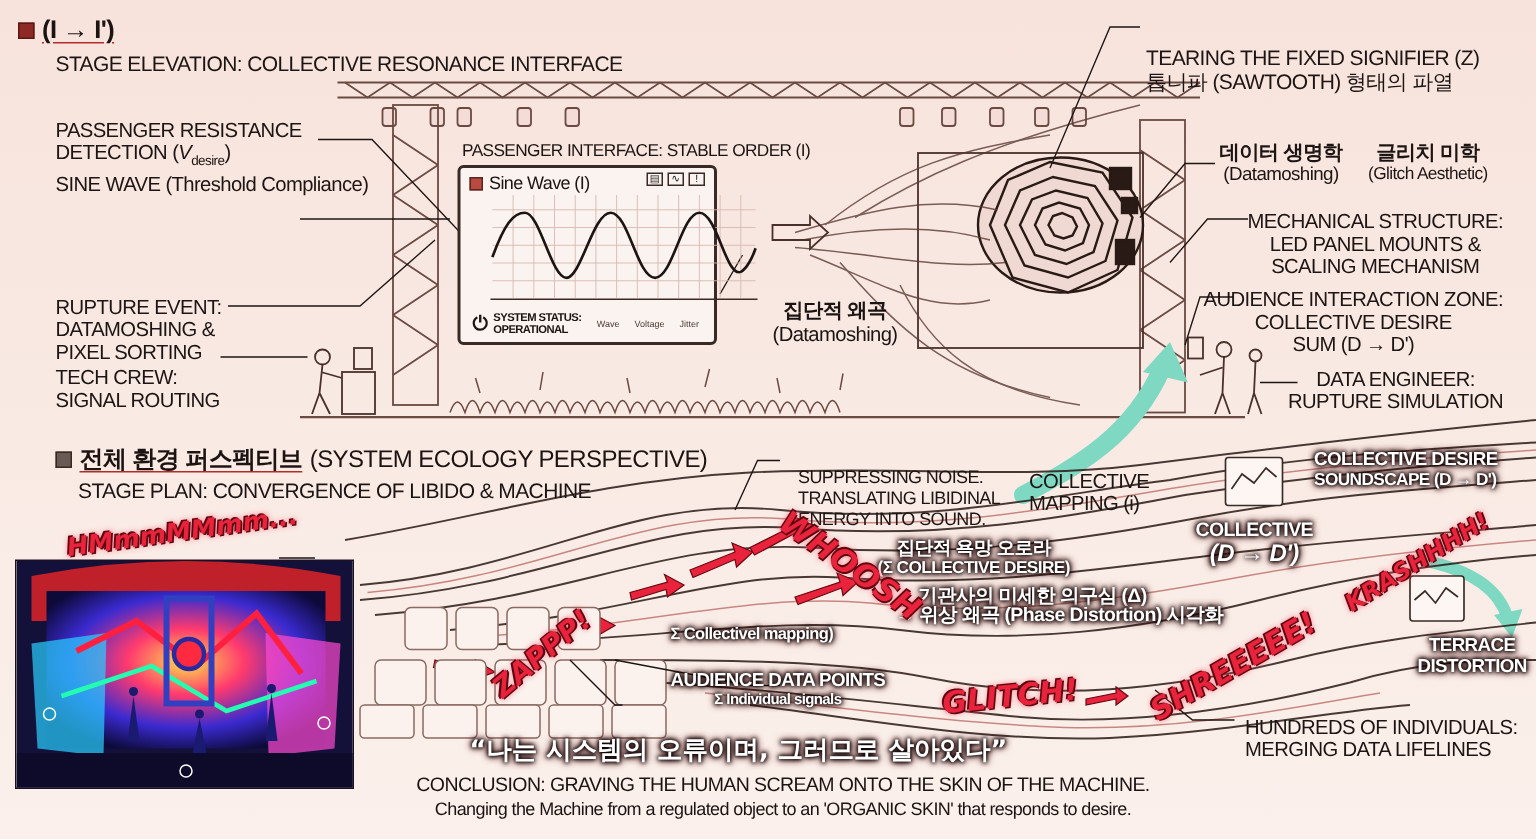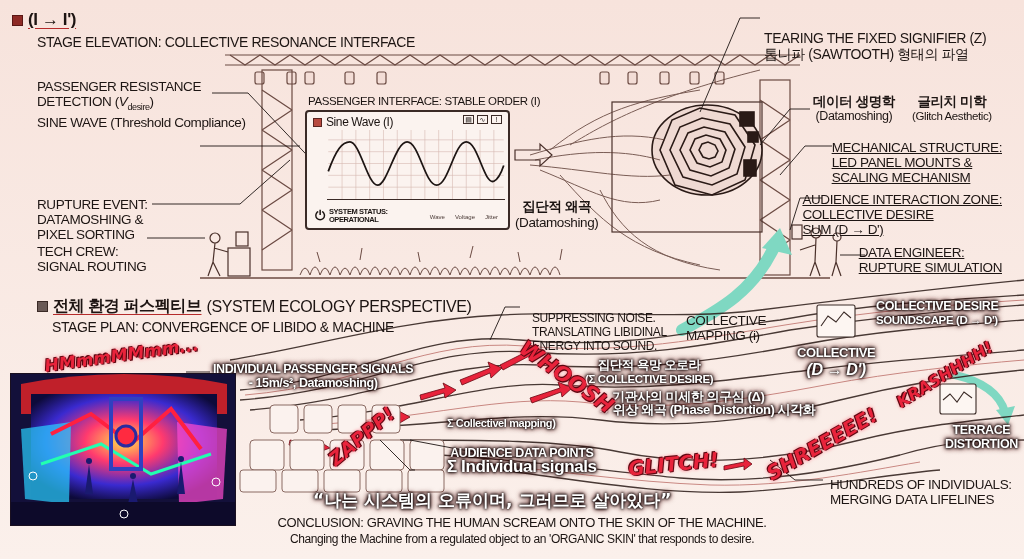--- a/index.html
+++ b/index.html
@@ -7,35 +7,35 @@
   body {
     background: #f9ece6;
     font-family: "Liberation Sans", "DejaVu Sans", sans-serif;
     color: #1b1412;
     position: relative;
   }
   #canvas { position: absolute; left: 0; top: 0; width: 1024px; height: 559px; }
   .abs { position: absolute; }
   .cond { font-family: "Liberation Sans", "DejaVu Sans", sans-serif; letter-spacing: -0.4px; }
   .lbl { font-size: 13.5px; line-height: 15px; color: #1d1513; text-transform: none; }
-  .lbl.right { text-align: left; text-decoration: underline; }
+  .lbl.right { text-align: center; }
   .sectitle { font-size: 17px; font-weight: 700; color: #1d1412; display: flex; align-items: center; gap: 5px; }
   .sectitle .kr { text-decoration: underline; text-decoration-color: #b52b2b; text-underline-offset: 3px; }
   .sq { width: 11px; height: 11px; background: #8e2a25; border: 1px solid #5a1714; display: inline-block; }
   .subtitle { font-size: 14px; color: #1d1513; }
   .darklbl {
     color: #fff; font-size: 12.5px; line-height: 14px; font-weight: 600;
     text-shadow: 0 0 3px #000, 0 0 3px #000, 0 0 5px #4a0c0c, 0 0 6px #4a0c0c;
   }
   .sfx {
     font-family: "DejaVu Sans", sans-serif; font-weight: 900; font-style: italic;
     color: #e8233b; text-shadow: 1px 1px 0 #5a0710, -1px -1px 0 #5a0710, 0 0 4px #ff405a;
   }
   
-  #monitor { left: 305px; top: 110px; width: 205px; height: 120px; background: #fbf3ef; border: 2px solid #3a2a26; border-radius: 4px; }
+  #monitor { left: 305px; top: 110px; width: 173px; height: 120px; background: #fbf3ef; border: 2px solid #3a2a26; border-radius: 4px; }
   #monitor .hdr { position: absolute; left: 6px; top: 3px; font-size: 12px; display: flex; align-items: center; gap: 4px; }
   #monitor .hdr .ico { width: 9px; height: 9px; background: #b84a40; border: 1px solid #5a2420; }
   #monitor .btns { position: absolute; right: 6px; top: 3px; display: flex; gap: 3px; }
   #monitor .btns span { width: 11px; height: 9px; border: 1px solid #3a2a26; display: inline-block; font-size: 7px; line-height: 8px; text-align: center; }
   #monitor .plot { position: absolute; left: 20px; top: 18px; width: 178px; height: 70px; border-bottom: 1px solid #3a2a26; }
   #monitor .status { position: absolute; left: 8px; bottom: 4px; font-size: 7.5px; line-height: 8px; display: flex; align-items: center; gap: 4px; font-weight: 700; }
   #monitor .meter { position: absolute; right: 10px; bottom: 8px; font-size: 6px; display: flex; gap: 10px; color: #4a3a36; }
   #photo { left: 10px; top: 373px; width: 226px; height: 153px; overflow: hidden; border: 1px solid #1a1020; }
 </style>
 </head>
@@ -315,40 +315,36 @@
     <div>ENERGY INTO SOUND.</div>
   </div>
   <div class="abs lbl cond" style="left:686px;top:313px;font-size:13.5px;">
     <div>COLLECTIVE</div>
     <div>MAPPING (i)</div>
   </div>
   <div class="abs darklbl cond" style="left:876px;top:299px;">
     <div>COLLECTIVE DESIRE</div>
     <div style="font-size:11.5px">SOUNDSCAPE (D → D')</div>
   </div>
-  <div class="abs darklbl cond" style="left:213px;top:362px;text-align:center;">
-    <div>INDIVIDUAL PASSENGER SIGNALS</div>
-    <div>- 15m/s², Datamoshing)</div>
-  </div>
   <div class="abs darklbl cond" style="left:585px;top:358px;text-align:center;">
     <div>집단적 욕망 오로라</div>
     <div style="font-size:11.5px">(Σ COLLECTIVE DESIRE)</div>
   </div>
   <div class="abs darklbl cond" style="left:797px;top:346px;text-align:center;font-size:13px;">
     <div>COLLECTIVE</div>
     <div style="font-size:16px;line-height:19px;font-style:italic">(D → D')</div>
   </div>
   <div class="abs darklbl cond" style="left:447px;top:416px;font-size:11px;">Σ Collectivel mapping)</div>
   <div class="abs darklbl cond" style="left:597px;top:390px;font-size:13px;line-height:13px;">
     <div style="padding-left:15px">기관사의 미세한 의구심 (Δ)</div>
     <div>→ 위상 왜곡 (Phase Distortion) 시각화</div>
   </div>
   <div class="abs darklbl cond" style="left:447px;top:446px;text-align:center;">
     <div>AUDIENCE DATA POINTS</div>
-    <div style="font-size:17px">Σ Individual signals</div>
+    <div style="font-size:10px">Σ Individual signals</div>
   </div>
   <div class="abs darklbl cond" style="left:945px;top:423px;text-align:center;">
     <div>TERRACE</div>
     <div>DISTORTION</div>
   </div>
   <div class="abs lbl cond" style="left:830px;top:477px;font-size:13.5px;">
     <div>HUNDREDS OF INDIVIDUALS:</div>
     <div>MERGING DATA LIFELINES</div>
   </div>
 

